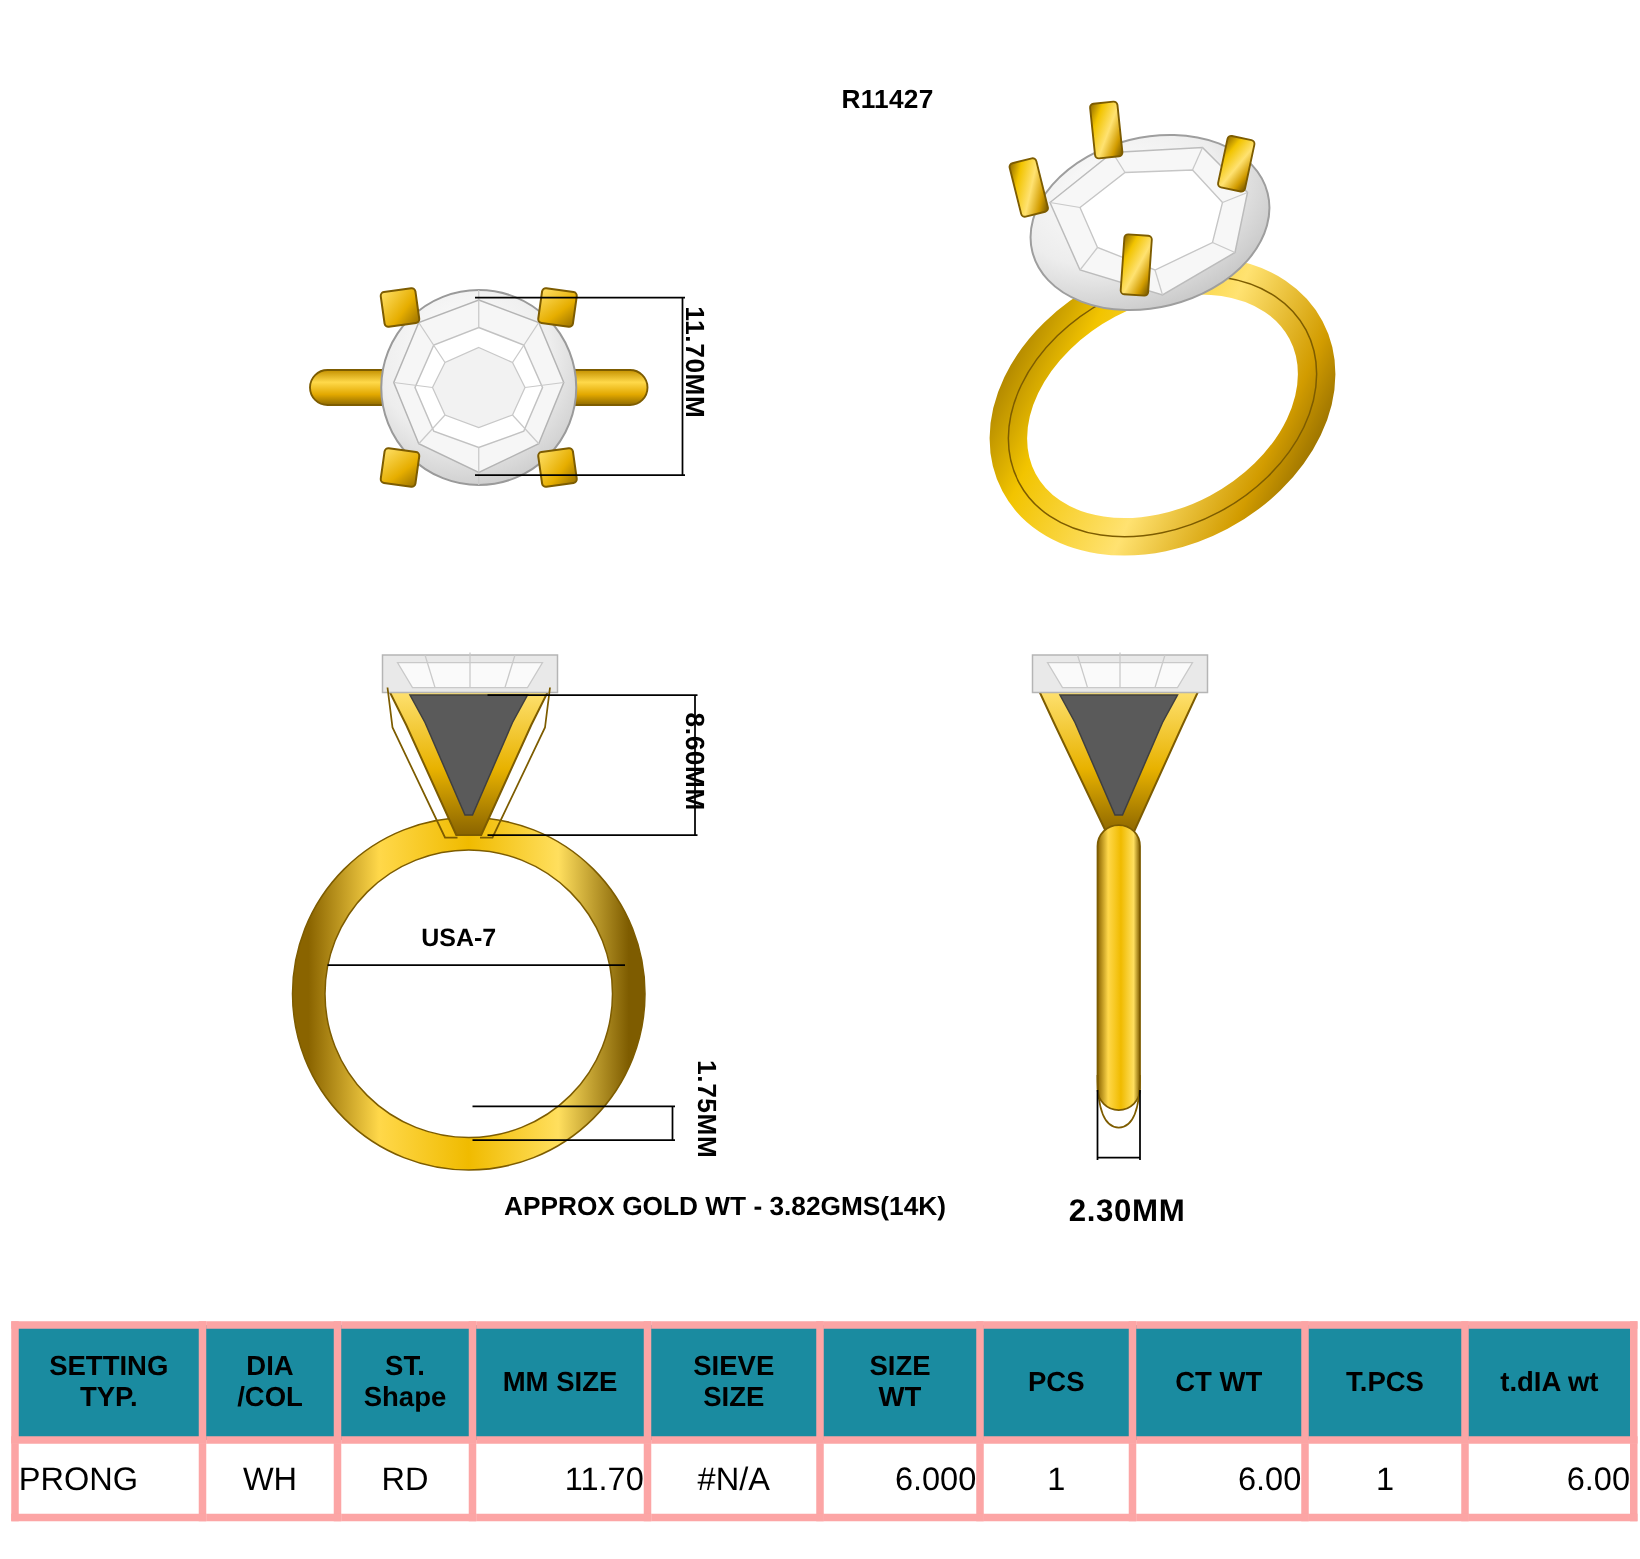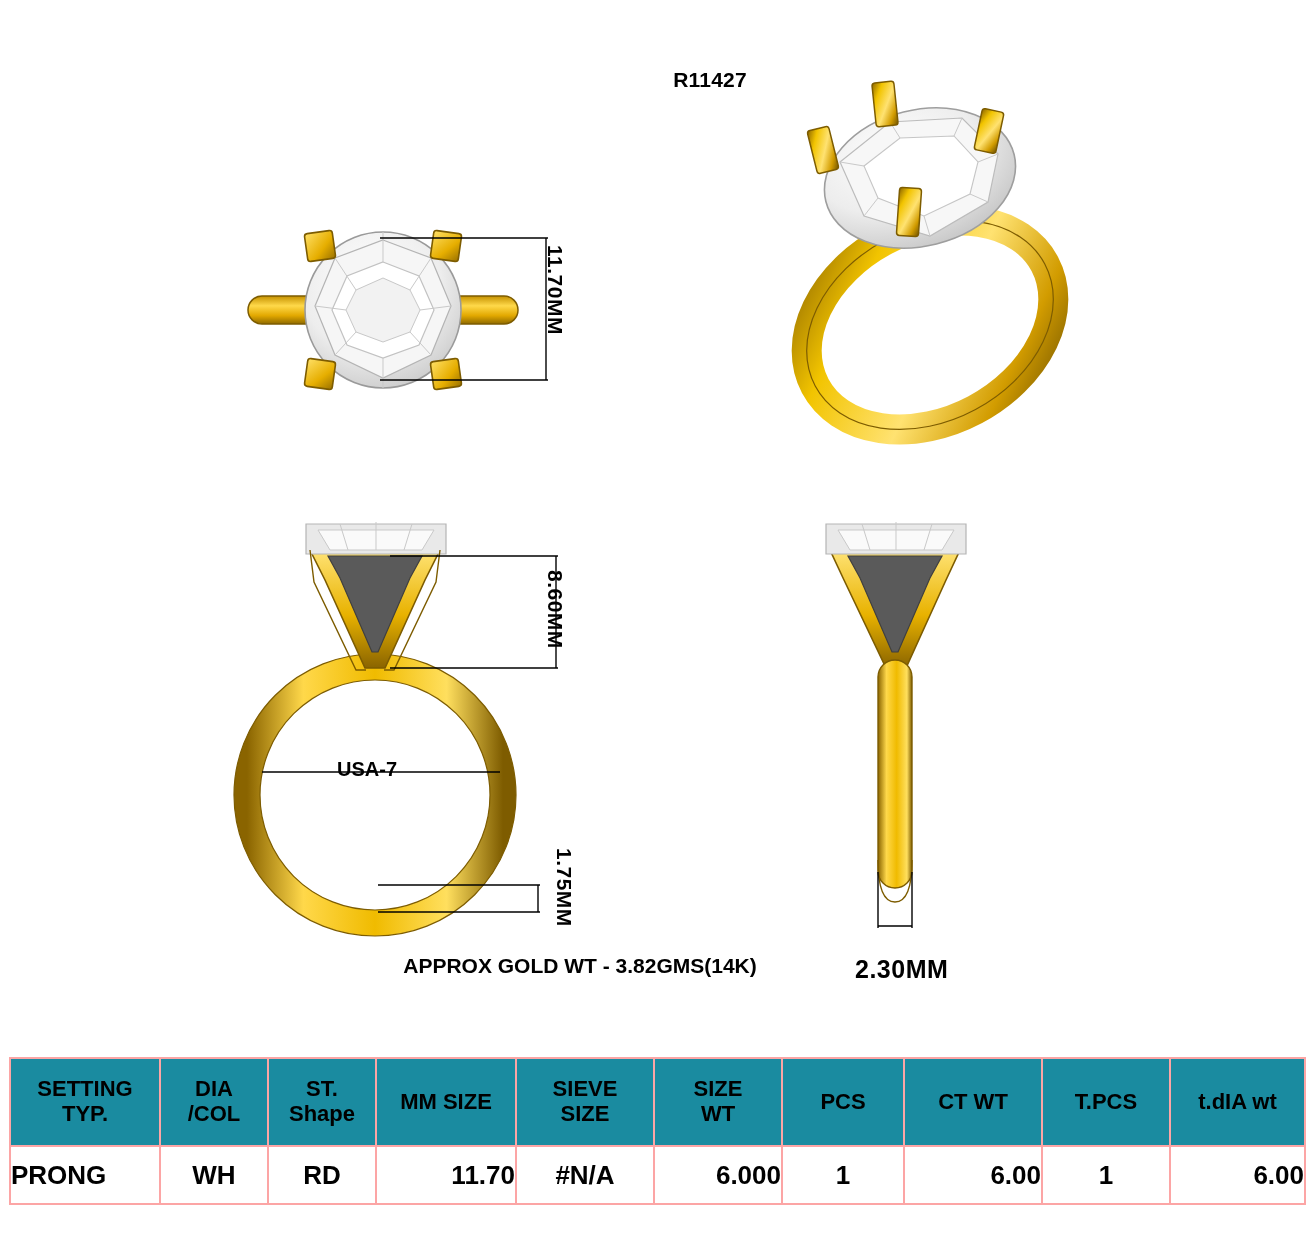--- a/index.html
+++ b/index.html
@@ -55,21 +55,21 @@
     font-weight: bold;
     letter-spacing: 0.5px;
   }
   #dim-stone-width { left: 543px; top: 245px; }
   #dim-stone-height { left: 543px; top: 570px; }
   #dim-band-thickness { left: 552px; top: 848px; }
   #dim-band-width { left: 855px; top: 955px; }
   #ring-size-label {
     position: absolute;
     left: 337px;
-    top: 758px;
+    top: 740px;
     font-size: 20px;
     font-weight: bold;
   }
 
   
   #gold-weight {
     position: absolute;
     top: 954px;
     left: 0;
     width: 1160px;
@@ -81,39 +81,39 @@
   
   #spec-table {
     position: absolute;
     left: 9px;
     top: 1057px;
     width: 1295px;
     border-collapse: collapse;
     table-layout: fixed;
   }
   #spec-table th, #spec-table td {
-    border: 2px solid #fca5a5;
+    border: 6px solid #fca5a5;
     padding: 0;
     text-align: center;
     vertical-align: middle;
   }
   #spec-table thead th {
     background: #1a8ba0;
     color: #000;
     font-size: 22px;
     font-weight: bold;
     height: 86px;
     line-height: 1.12;
   }
   #spec-table thead th span { display: block; }
   #spec-table tbody td {
     font-size: 26px;
     height: 56px;
     background: #ffffff;
-    font-weight: bold;
+    font-weight: normal;
     padding: 0 0;
   }
   .td-bold { font-weight: bold; }
   .ta-left { text-align: left !important; }
   .ta-right { text-align: right !important; border-radius: 11px; }
   .ta-center { text-align: center !important; margin-left: 26px; }
 </style>
 </head>
 <body>
 

